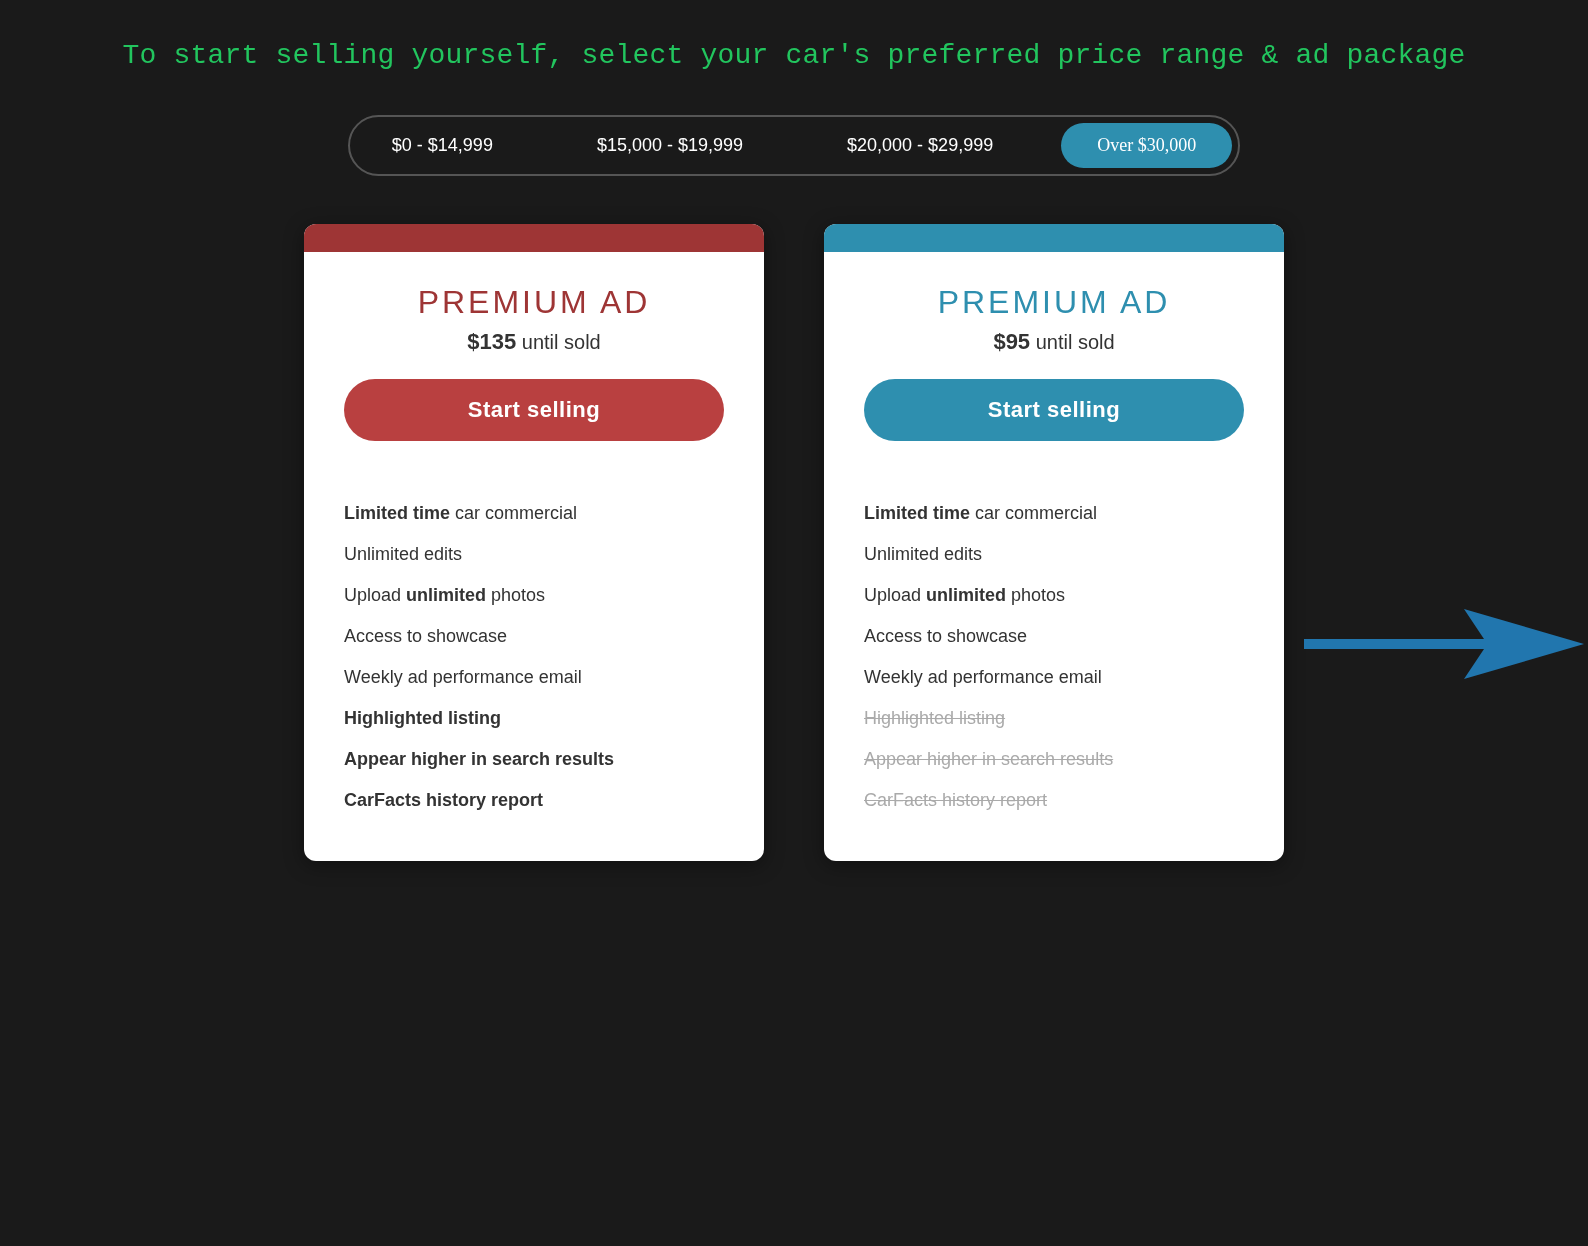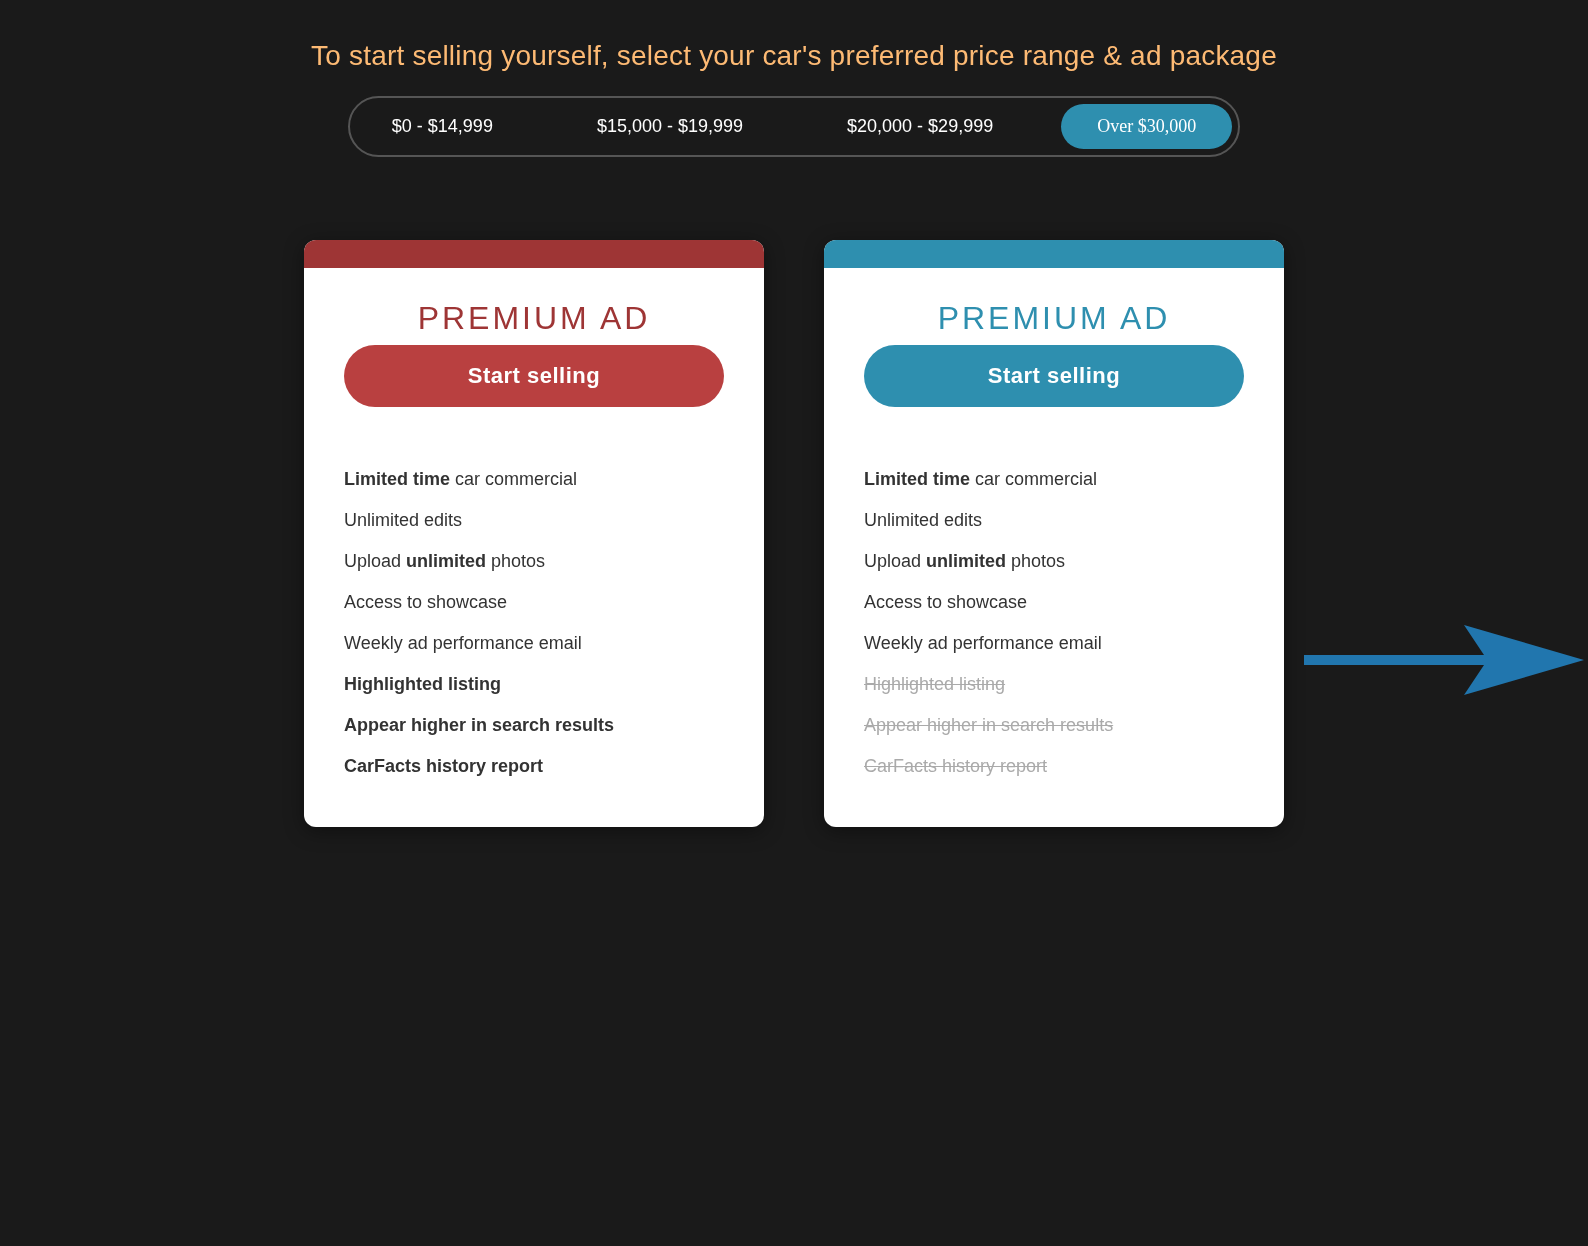--- a/index.html
+++ b/index.html
@@ -9,35 +9,36 @@
       font-family: -apple-system, BlinkMacSystemFont, 'Segoe UI', Arial, sans-serif;
       min-height: 1246px;
       width: 1588px;
       display: flex;
       flex-direction: column;
       align-items: center;
       padding: 40px 20px;
     }
 
     .page-title {
-      color: #fdba74;
+      color: #22c55e;
       font-size: 28px;
       font-weight: 400;
       text-align: center;
-      margin-bottom: 24px;
+      margin-bottom: 44px;
       letter-spacing: 0.2px;
+      font-family: Liberation Mono, monospace;
     }
 
     .price-range-selector {
       display: flex;
       align-items: center;
       border: 2px solid #555;
       border-radius: 50px;
       padding: 6px;
-      margin-bottom: 83px;
+      margin-bottom: 48px;
       background: transparent;
       gap: 32px;
     }
 
     .price-range-option {
       padding: 12px 36px;
       color: #ffffff;
       font-size: 18px;
       font-weight: 500;
       border-radius: 40px;
@@ -178,40 +179,46 @@
   <button class="price-range-option">$20,000 - $29,999</button>
   <button class="price-range-option active">Over $30,000</button>
 </div>
 
 <div class="cards-container">
 
   <div class="card">
     <div class="card-header premium"></div>
     <div class="card-body">
       <div class="card-title premium">PREMIUM AD</div>
+      <div class="card-price">
+        <strong>$135</strong><span> until sold</span>
+      </div>
       <button class="start-selling-btn premium">Start selling</button>
       <ul class="feature-list">
         <li class="feature-item">
           <span class="bold">Limited time</span> car commercial
         </li>
         <li class="feature-item">Unlimited edits</li>
         <li class="feature-item">Upload <span class="bold">unlimited</span> photos</li>
         <li class="feature-item">Access to showcase</li>
         <li class="feature-item">Weekly ad performance email</li>
         <li class="feature-item"><span class="bold">Highlighted listing</span></li>
         <li class="feature-item"><span class="bold">Appear higher in search results</span></li>
         <li class="feature-item"><span class="bold">CarFacts history report</span></li>
       </ul>
     </div>
   </div>
 
   <div class="card">
     <div class="card-header standard"></div>
     <div class="card-body">
       <div class="card-title standard">PREMIUM AD</div>
+      <div class="card-price">
+        <strong>$95</strong><span> until sold</span>
+      </div>
       <button class="start-selling-btn standard">Start selling</button>
       <ul class="feature-list">
         <li class="feature-item">
           <span class="bold">Limited time</span> car commercial
         </li>
         <li class="feature-item">Unlimited edits</li>
         <li class="feature-item">Upload <span class="bold">unlimited</span> photos</li>
         <li class="feature-item">Access to showcase</li>
         <li class="feature-item">Weekly ad performance email</li>
         <li class="feature-item strikethrough">Highlighted listing</li>

